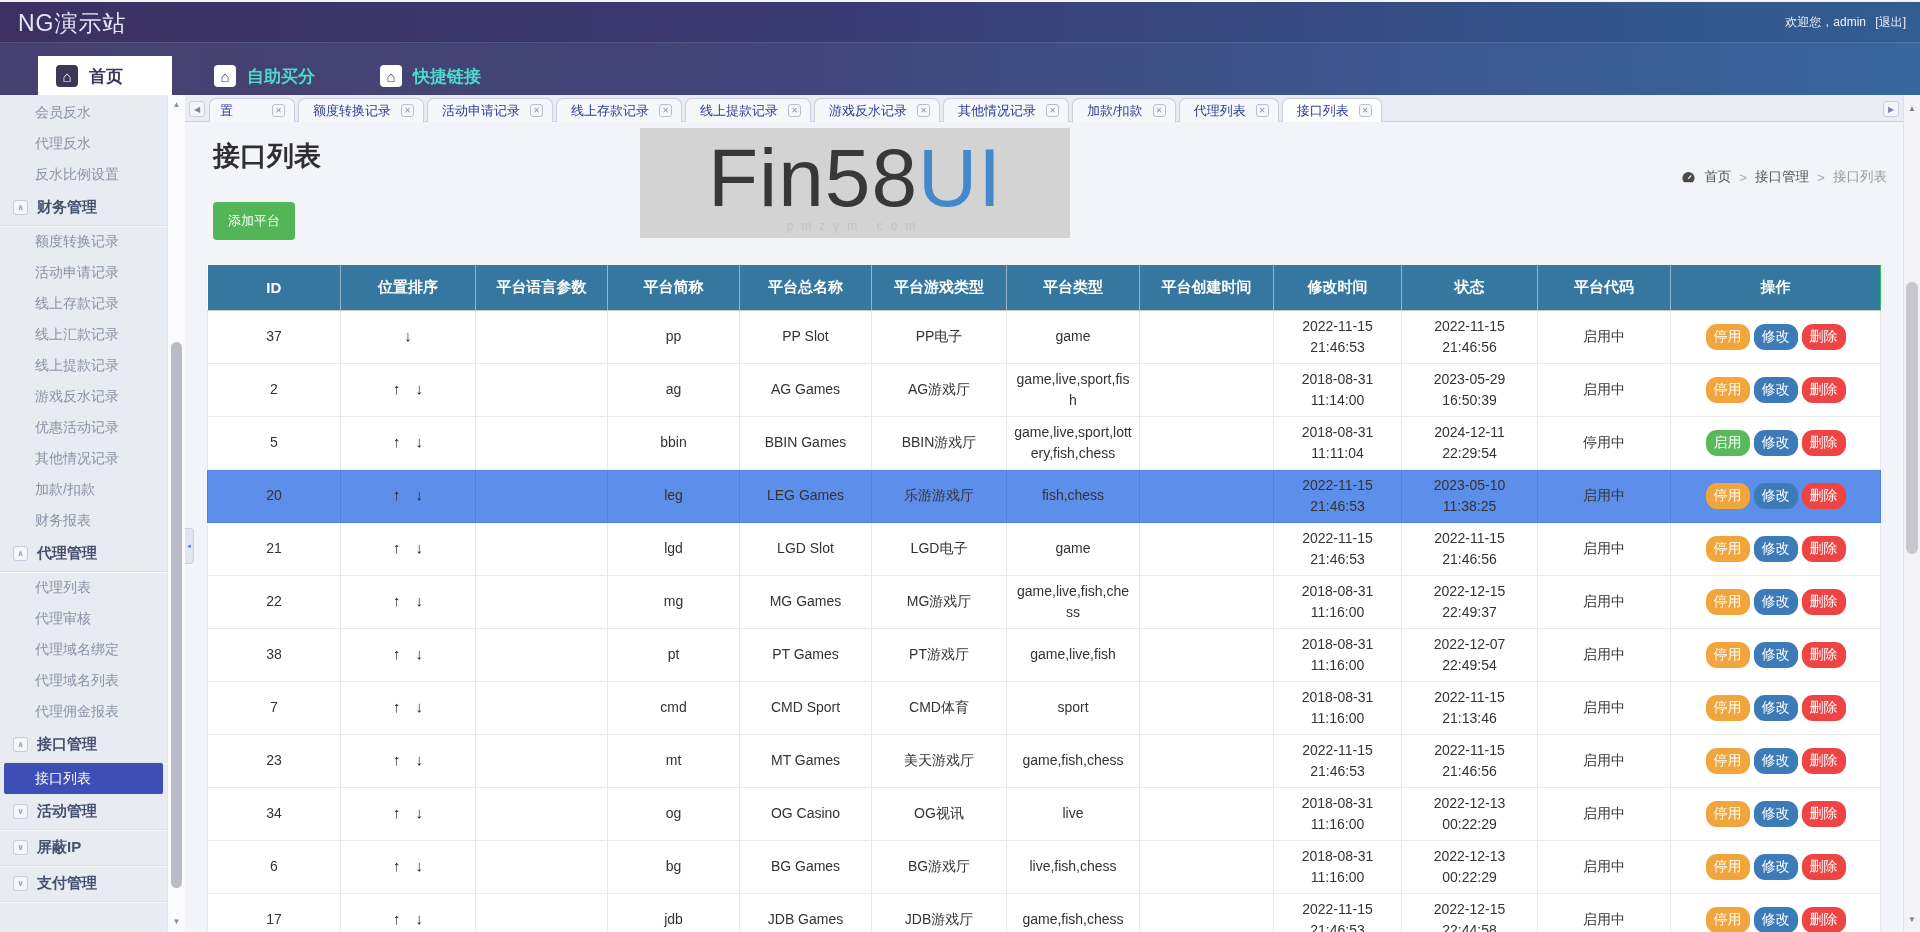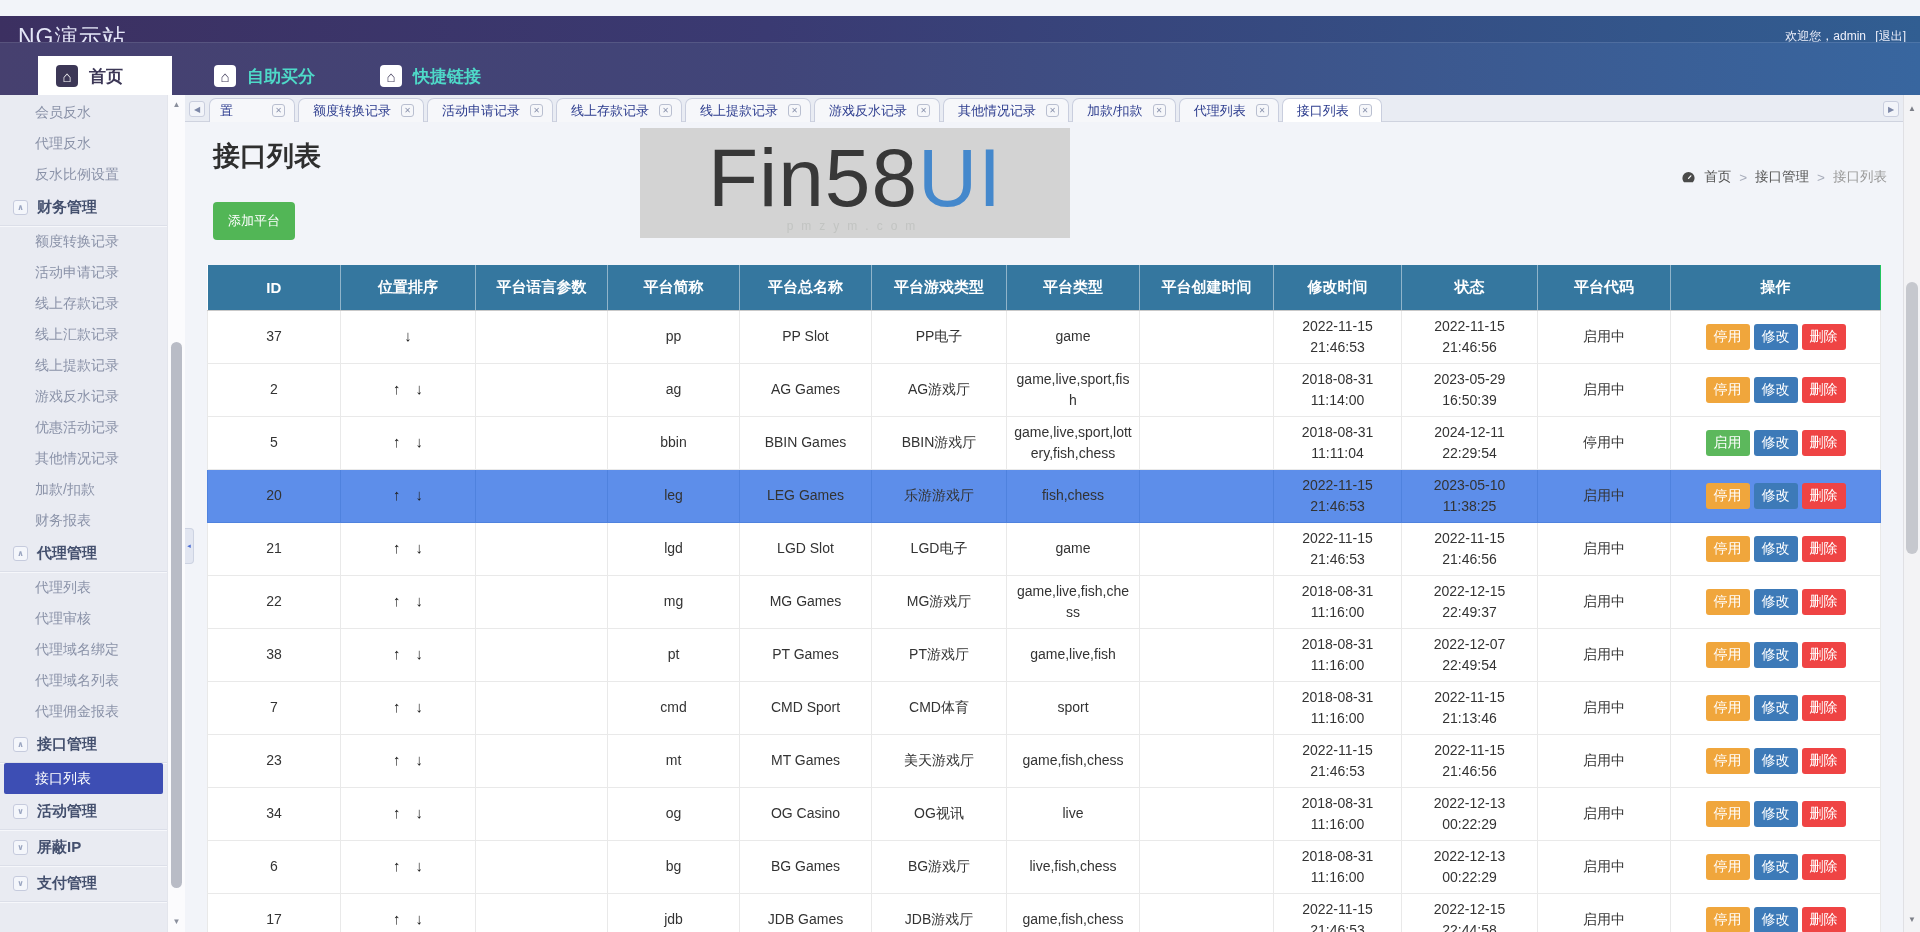--- a/index.html
+++ b/index.html
@@ -1,21 +1,21 @@
 <!DOCTYPE html>
 <html><head>
 <meta charset="utf-8">
 <style>
   * { margin:0; padding:0; box-sizing:border-box; }
   html,body { width:1920px; height:932px; overflow:hidden;
     font-family:"Liberation Sans","DejaVu Sans",sans-serif; }
   #app { position:relative; width:1920px; height:932px; background:#f2f4f9; }
 
   
-  .topbar { position:absolute; top:16px; left:0; right:0; height:42px;
+  .topbar { position:absolute; top:2px; left:0; right:0; height:42px;
     background:linear-gradient(90deg,#3c3061 0%,#3a3a72 40%,#315e92 100%); }
   .brand { position:absolute; left:18px; top:6px; font-size:23px; color:#e4e6f7; letter-spacing:1px; }
   .welcome { position:absolute; right:14px; top:12px; font-size:12px; color:#eef0fb; }
   .welcome .logout { cursor:pointer; margin-left:6px; }
 
   
   .navbar { position:absolute; top:42px; left:0; right:0; height:53px;
     background:linear-gradient(90deg,#46406f 0%,#414579 40%,#38669f 100%);
     border-top:1px solid rgba(255,255,255,.10); }
   .nav-item { position:absolute; top:13px; height:40px; display:flex; align-items:center; gap:11px;
@@ -93,21 +93,21 @@
   .grid th { background:#35779f; color:#fff; font-size:15px; font-weight:bold; height:45px;
     border-right:1px solid rgba(255,255,255,.45); border-bottom:1px solid #c9c9c9; }
   .grid th:last-child { border-right:1px solid #22c55e; }
   .grid td { height:53px; text-align:center; vertical-align:middle; font-size:14px; color:#333;
     border:1px solid #e9e9e9; background:#fff; padding:2px 7px; line-height:1.5; }
   .grid td.types { word-break:break-all; }
   .grid td.sort { font-size:15px; word-spacing:11px; color:#222; }
   .grid tr.row-highlight td { background:#5d8eea; border-color:#4f82de; }
   .state-on { color:#1ea51e; }
   .state-off { color:#e23c3c; }
-  .btn { border:none; color:#fff; font-size:14px; padding:4px 8px; border-radius:3px;
+  .btn { border:none; color:#fff; font-size:14px; padding:4px 8px; border-radius:11px;
     margin:0 2px; cursor:pointer; font-family:inherit; }
   .btn-warning { background:#f0a63c; }
   .btn-primary { background:#3d7ab8; }
   .btn-danger  { background:#ef4444; }
   .btn-success { background:#5cb85c; }
 
   
   .main-scroll { position:absolute; right:0; top:95px; width:17px; bottom:0;
     background:#f3f3f5; border-left:1px solid #e0e0e4; z-index:4; }
   .main-scroll .sbtn { position:absolute; left:0; width:100%; height:16px; text-align:center;

